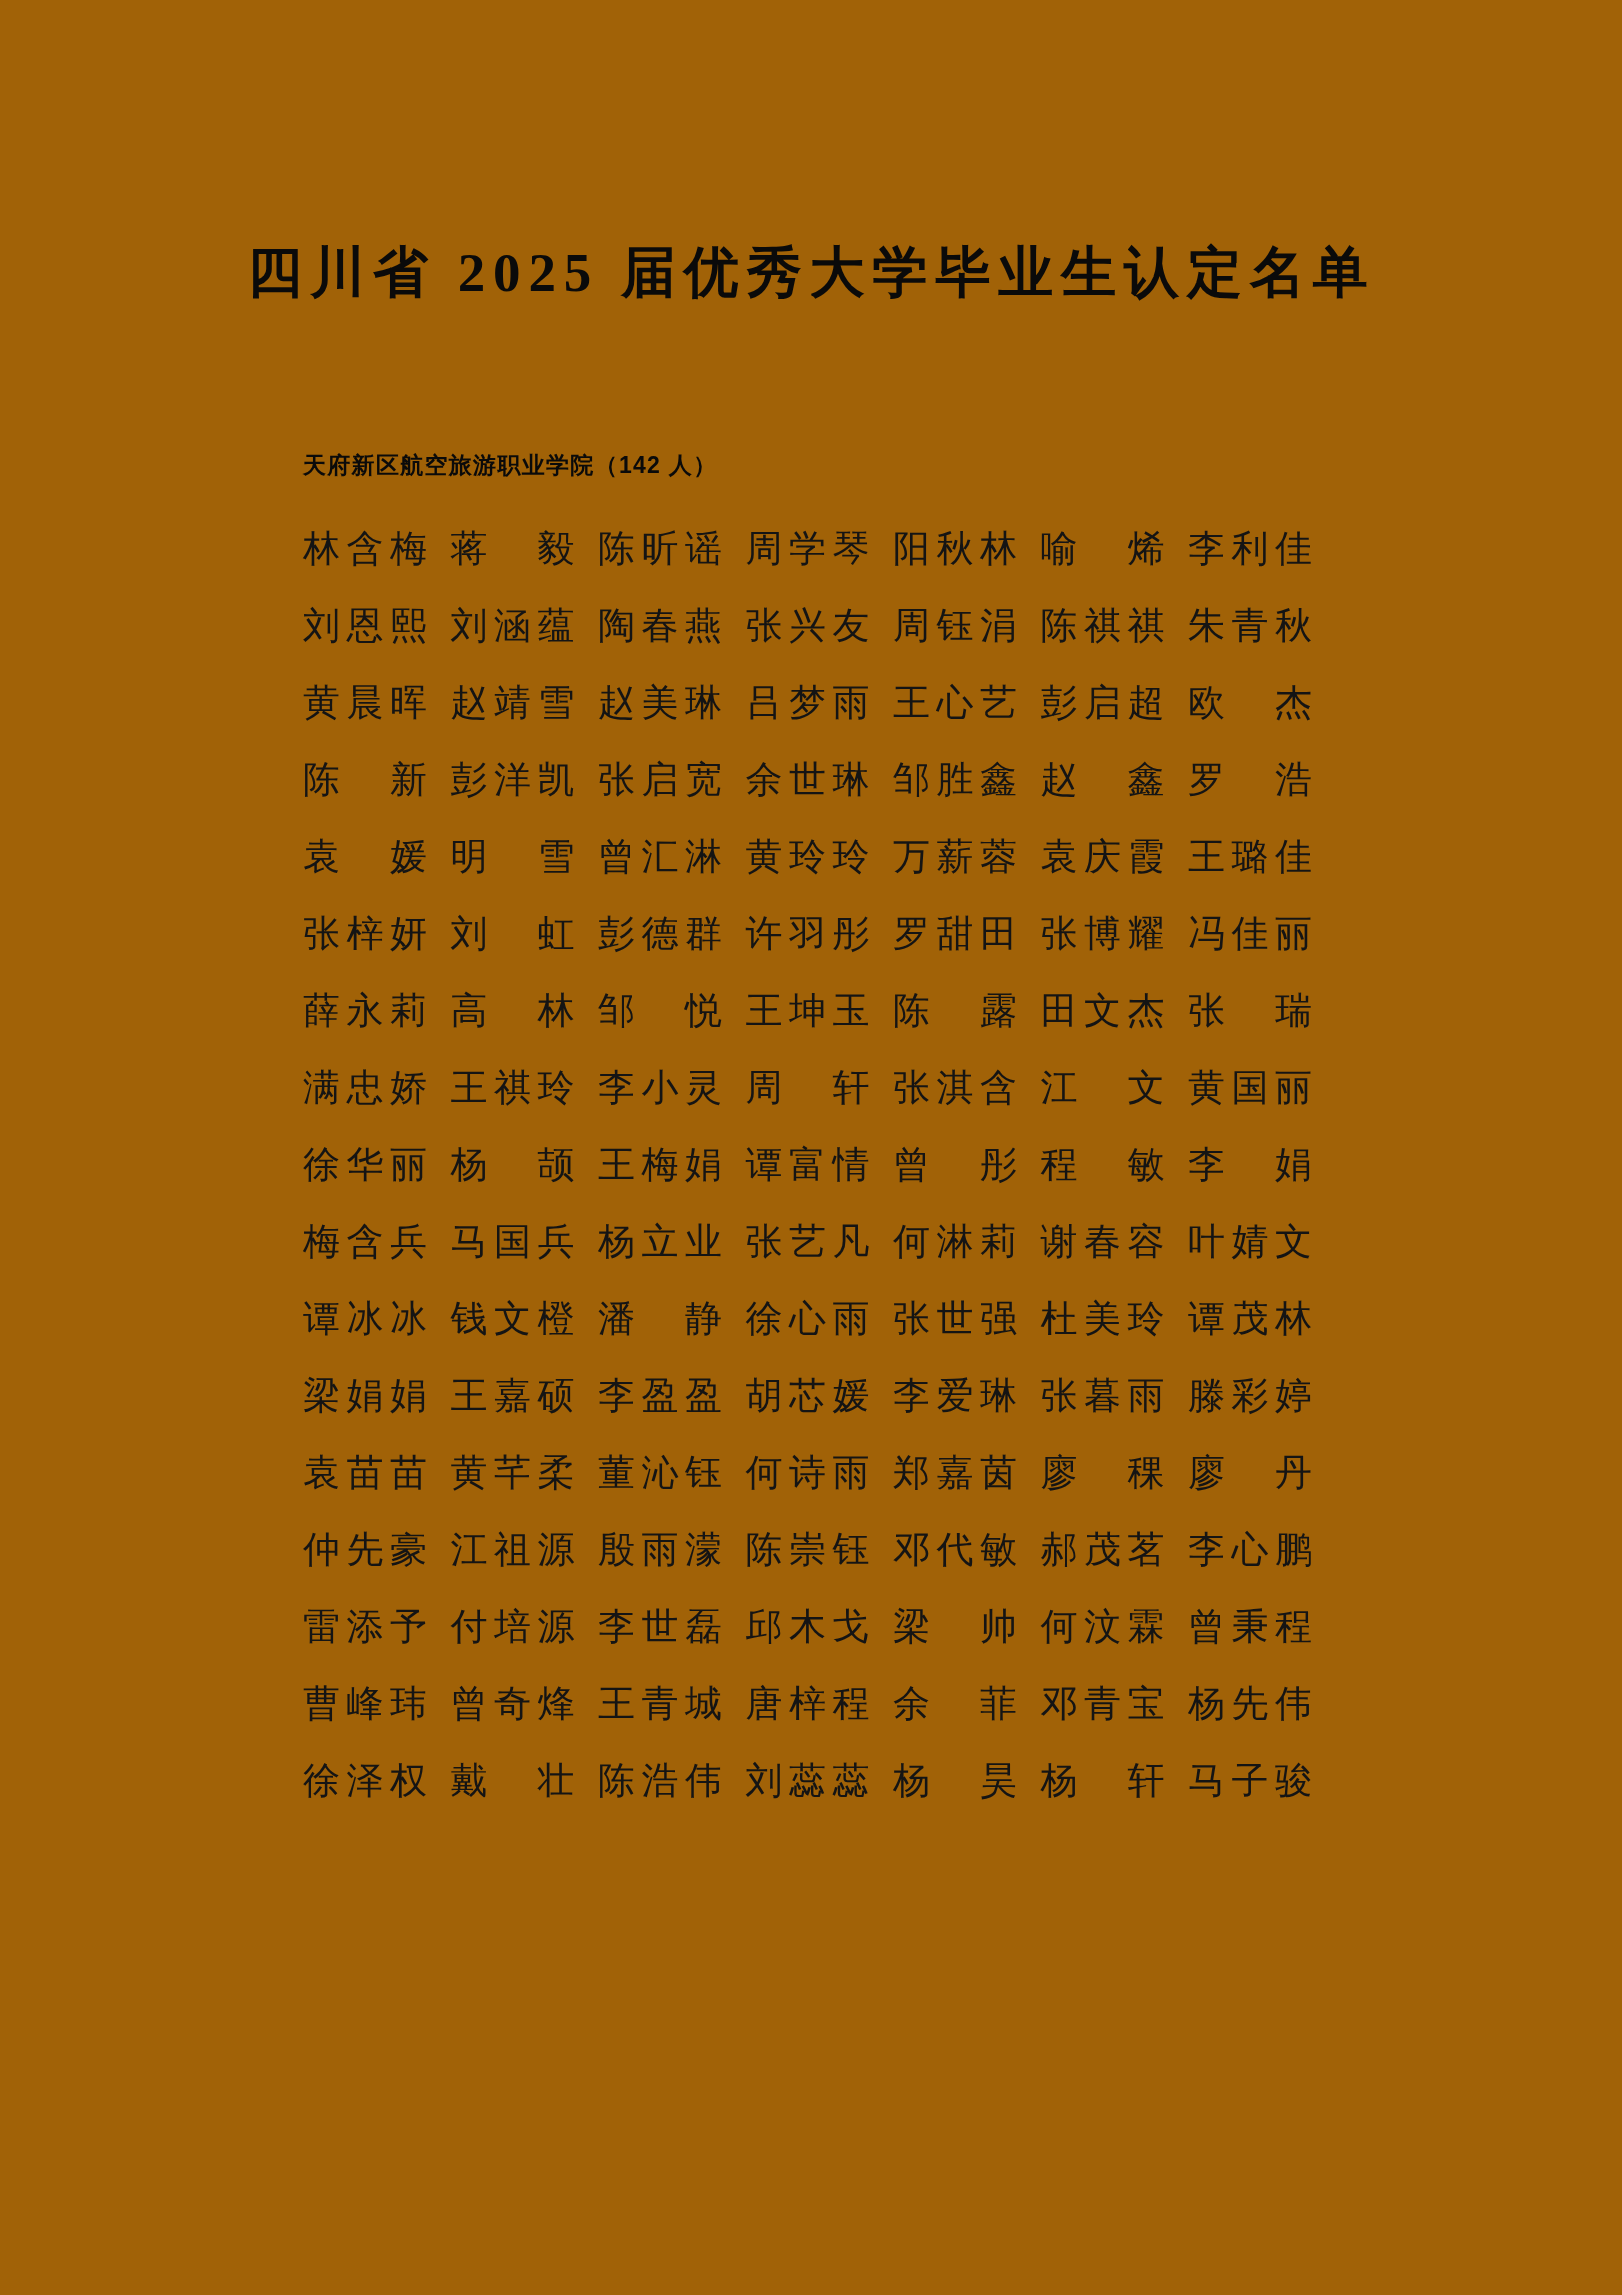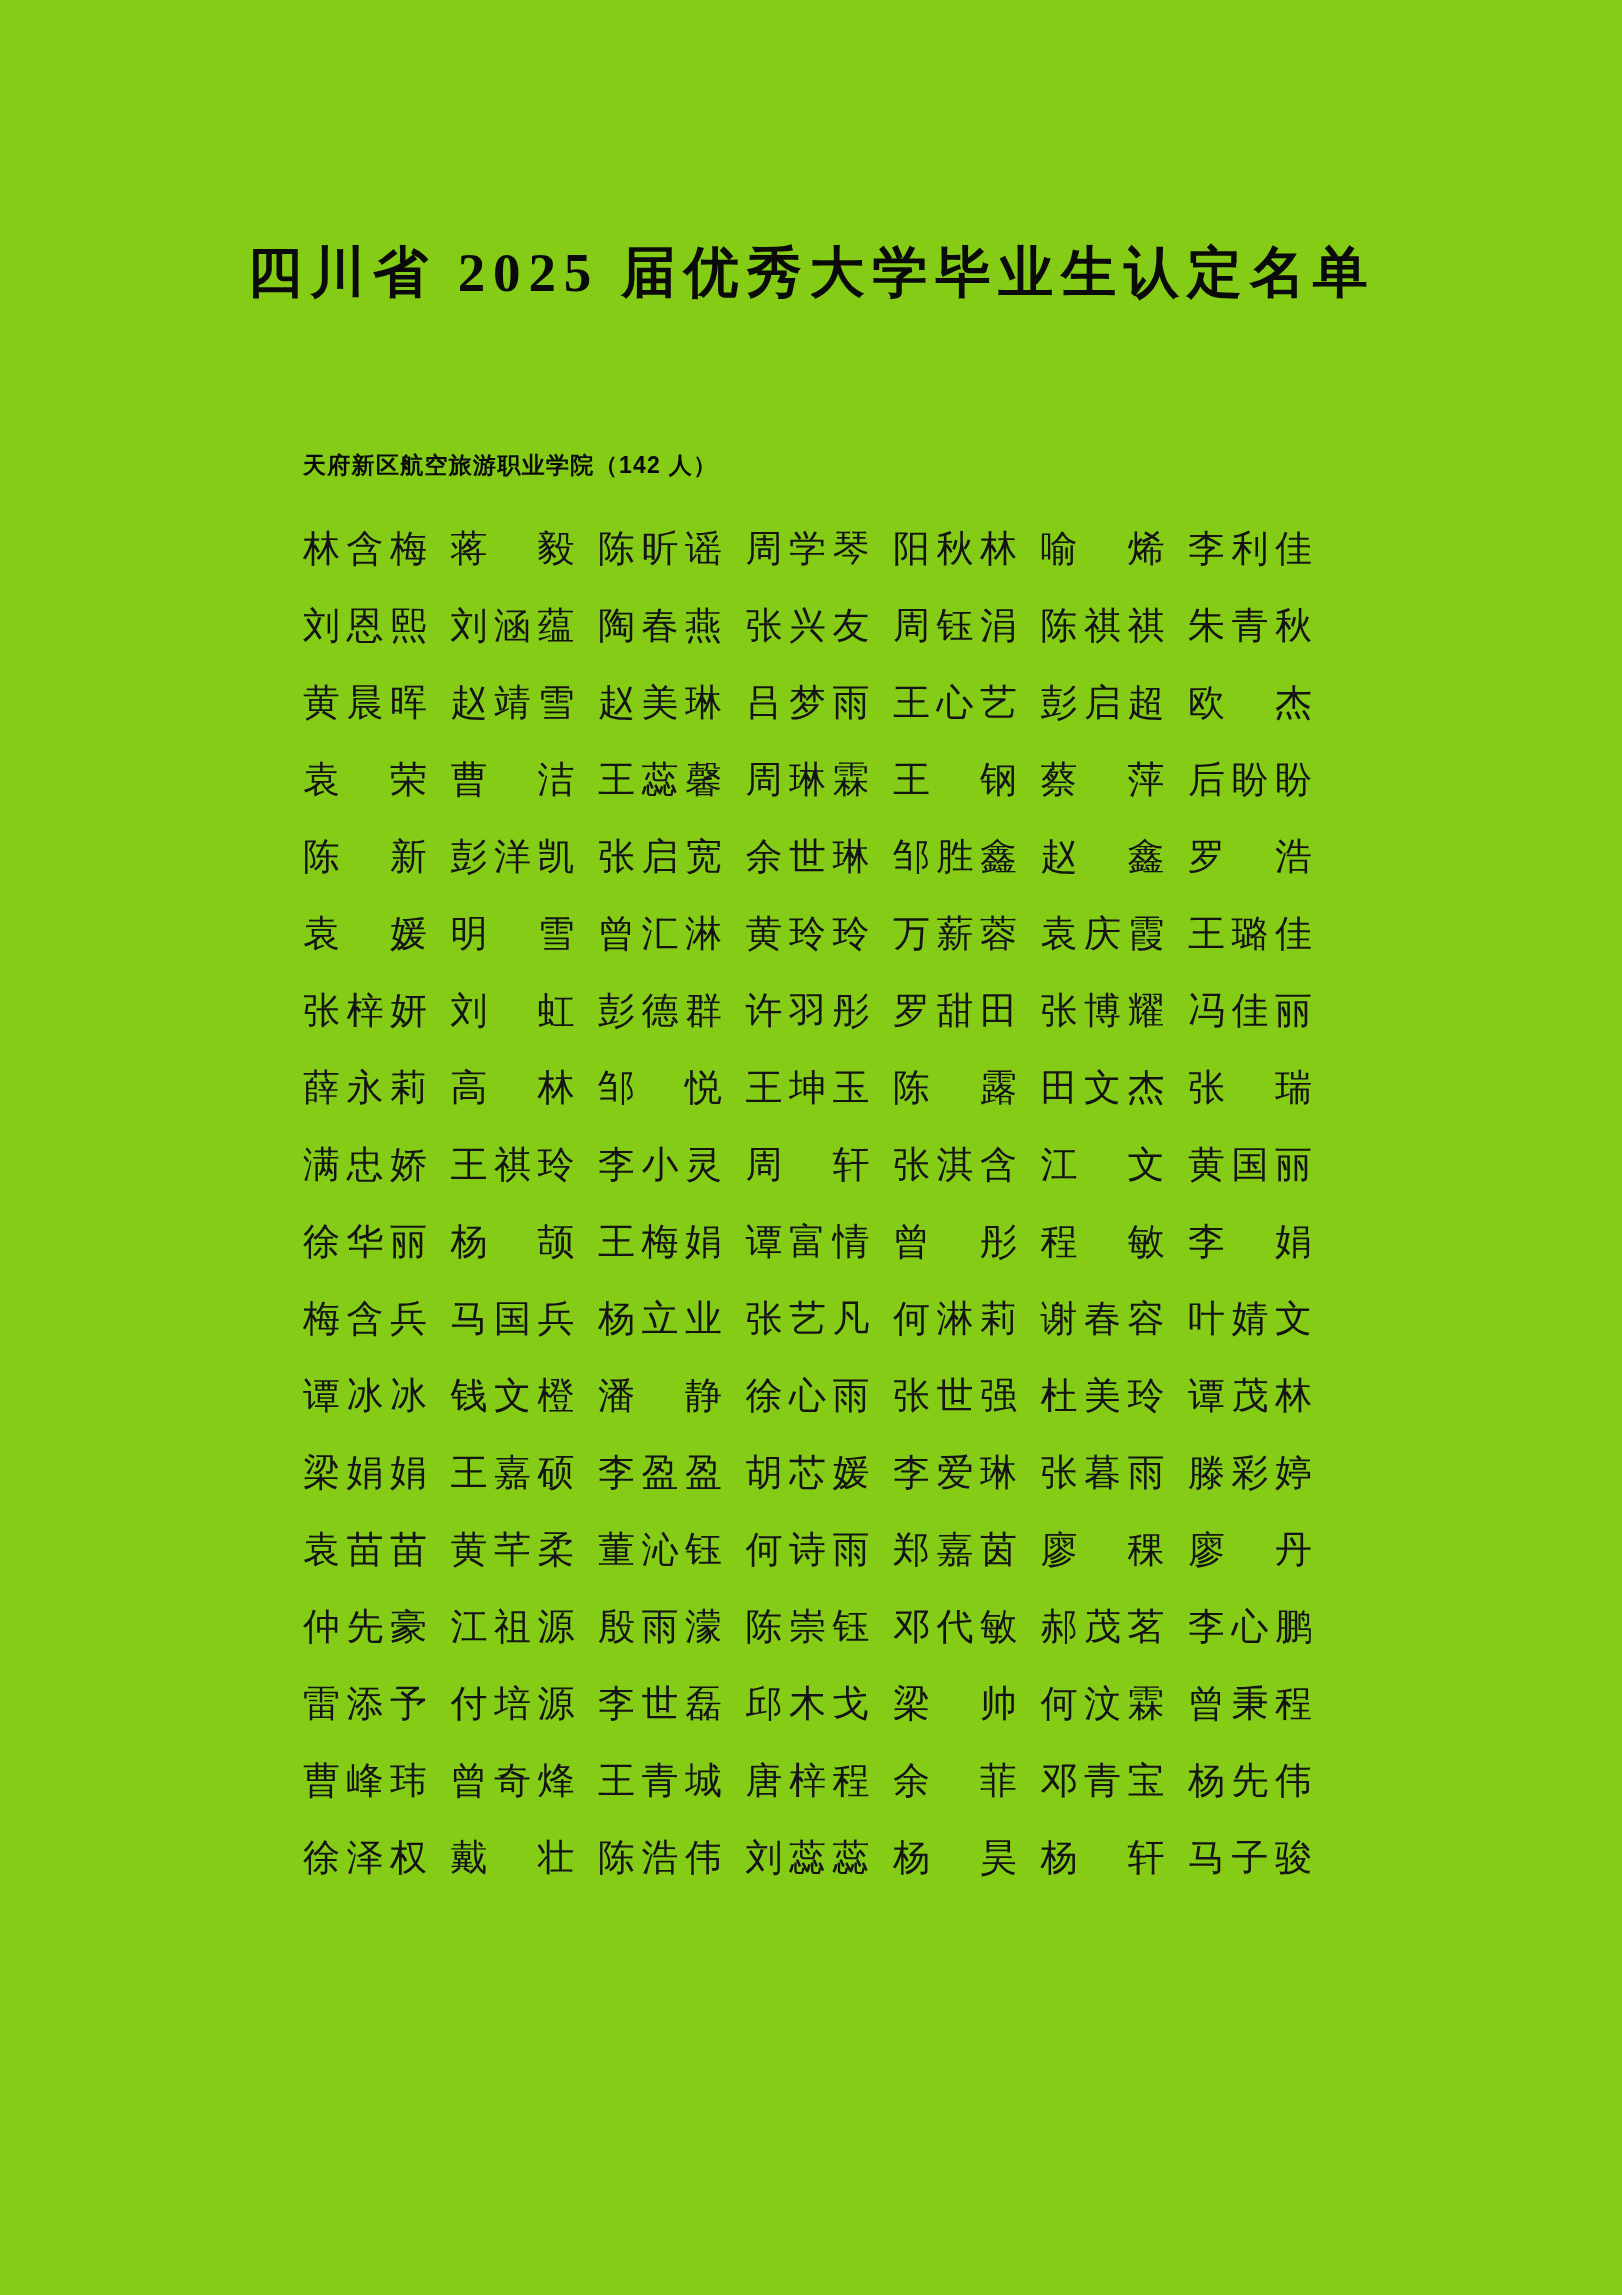--- a/index.html
+++ b/index.html
@@ -4,21 +4,21 @@
 <style>
   html, body {
     margin: 0;
     padding: 0;
     background: #ffffff;
   }
   .page {
     position: relative;
     width: 1623px;
     height: 2295px;
-    background: #84cc16;
+    background: #a16207;
     overflow: hidden;
     font-family: "Liberation Serif", "DejaVu Serif", serif;
     color: #111111;
   }
   .doc-title {
     position: absolute;
     top: 236px;
     left: 0;
     width: 100%;
     text-align: center;
@@ -93,29 +93,20 @@
       <div class="name-row">
         <span class="graduate-name">黄晨晖</span>
         <span class="graduate-name">赵靖雪</span>
         <span class="graduate-name">赵美琳</span>
         <span class="graduate-name">吕梦雨</span>
         <span class="graduate-name">王心艺</span>
         <span class="graduate-name">彭启超</span>
         <span class="graduate-name">欧　杰</span>
       </div>
       <div class="name-row">
-        <span class="graduate-name">袁　荣</span>
-        <span class="graduate-name">曹　洁</span>
-        <span class="graduate-name">王蕊馨</span>
-        <span class="graduate-name">周琳霖</span>
-        <span class="graduate-name">王　钢</span>
-        <span class="graduate-name">蔡　萍</span>
-        <span class="graduate-name">后盼盼</span>
-      </div>
-      <div class="name-row">
         <span class="graduate-name">陈　新</span>
         <span class="graduate-name">彭洋凯</span>
         <span class="graduate-name">张启宽</span>
         <span class="graduate-name">余世琳</span>
         <span class="graduate-name">邹胜鑫</span>
         <span class="graduate-name">赵　鑫</span>
         <span class="graduate-name">罗　浩</span>
       </div>
       <div class="name-row">
         <span class="graduate-name">袁　媛</span>

